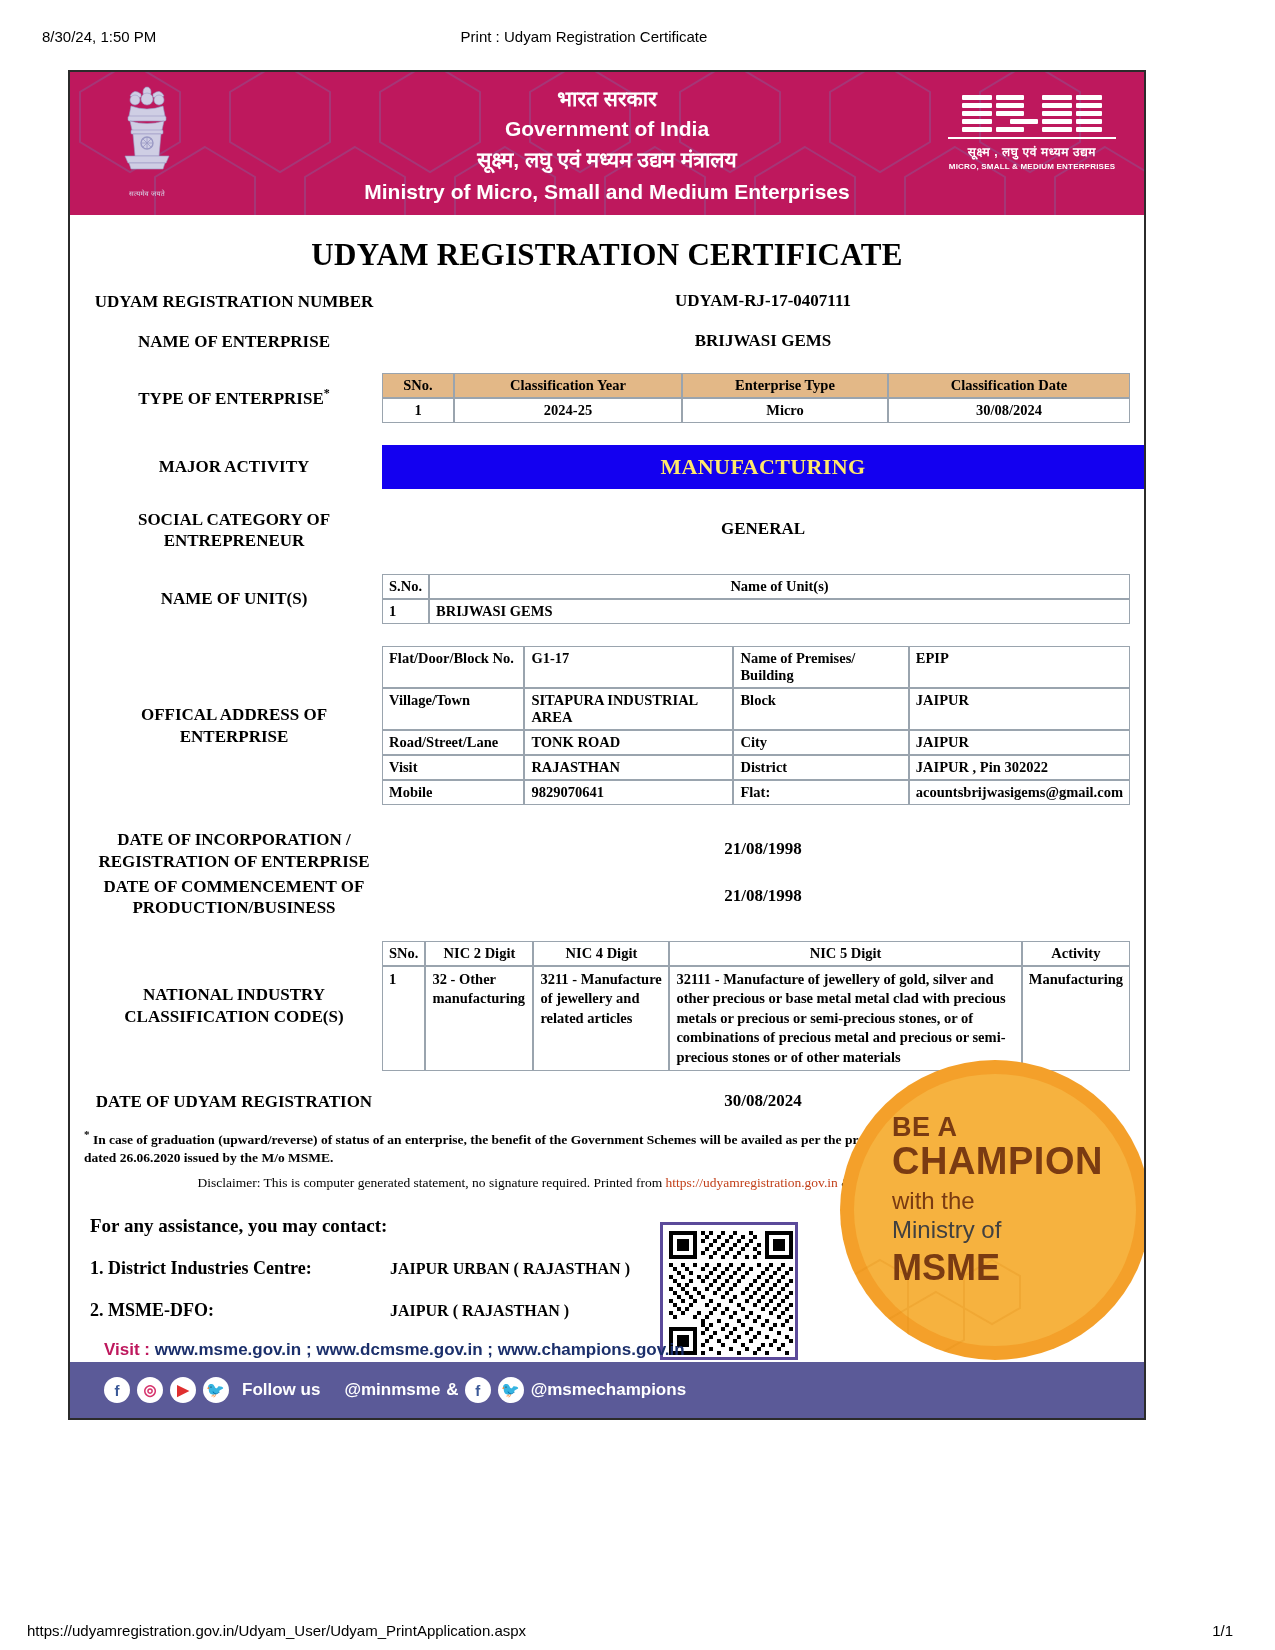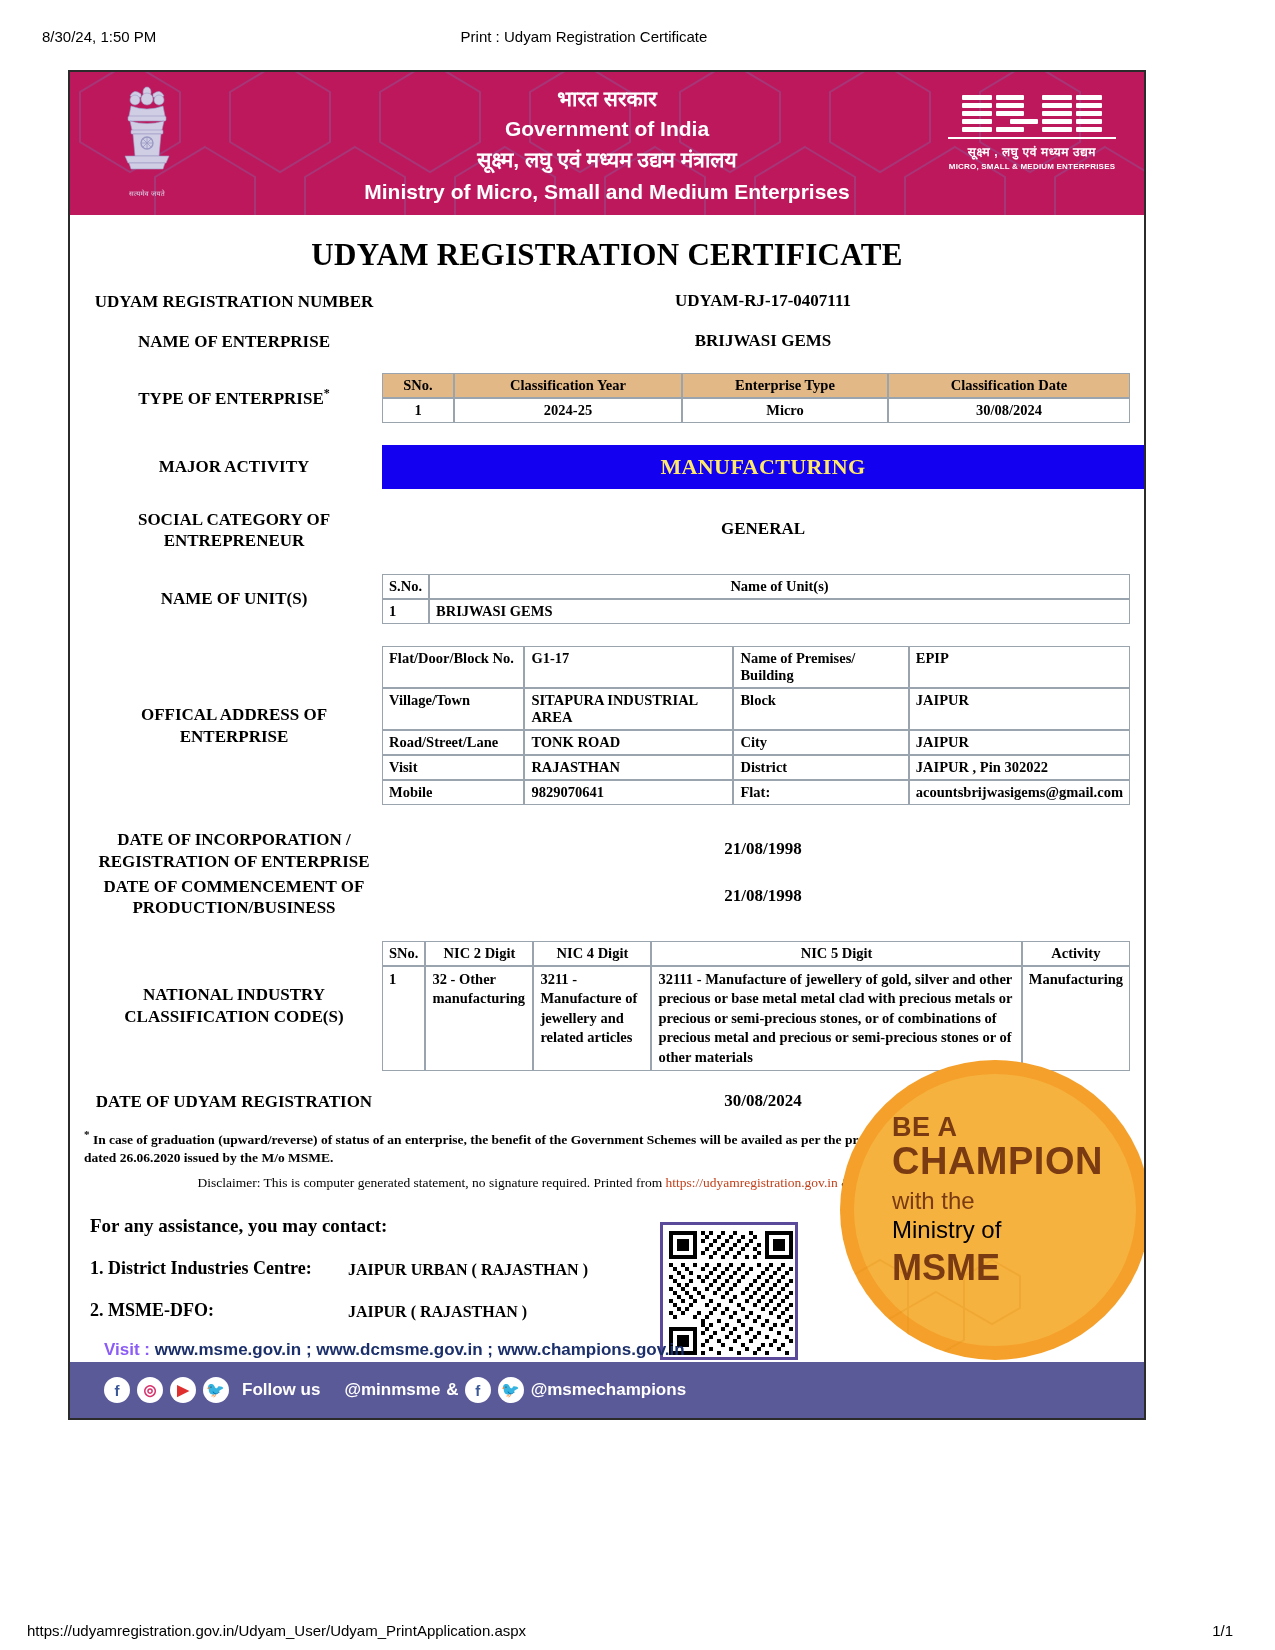--- a/index.html
+++ b/index.html
@@ -164,21 +164,21 @@
   .tbl-addr td { font-size: 14.5px; padding: 4px 7px; }
   .tbl-addr .c1 { width: 144px; }
   .tbl-addr .c2 { width: 218px; }
   .tbl-addr .c3 { width: 184px; }
 
   
   .tbl-nic th { text-align: center; font-size: 14.5px; padding: 4px 5px; }
   .tbl-nic td { font-size: 13.5px; line-height: 1.34; padding: 4px 6px; }
   .tbl-nic .c-sno { width: 26px; }
   .tbl-nic .c-n2 { width: 108px; }
-  .tbl-nic .c-n4 { width: 118px; }
+  .tbl-nic .c-n4 { width: 136px; }
   .tbl-nic .c-act { width: 104px; }
 
   
   .footnote {
     margin: 14px 16px 0 14px;
     font-size: 13.5px;
     font-weight: bold;
     line-height: 1.4;
   }
   .footnote .star { font-size: 11px; vertical-align: super; }
@@ -186,21 +186,21 @@
     margin: 7px 16px 0 14px;
     text-align: center;
     font-size: 13.5px;
   }
   .disclaimer a { color: #c2401a; text-decoration: none; }
 
   .assist-title {
     margin: 24px 0 0 20px;
     font-size: 19px; font-weight: bold;
   }
-  .assist-row { margin: 21px 0 0 20px; display: flex; align-items: flex-end; }
+  .assist-row { margin: 21px 0 0 20px; display: flex; align-items: center; gap: 42px; }
   .assist-row .k { width: 258px; font-size: 18px; font-weight: bold; }
   .assist-row .v { font-size: 16px; font-weight: bold; }
 
   
   .champ {
     position: absolute; right: -6px; bottom: 58px;
     width: 310px; height: 300px;
     border-radius: 50%;
     background: #f4a02a;
     overflow: hidden;
@@ -211,41 +211,41 @@
     background: #f6b23f;
   }
   .champ .c-txt {
     position: absolute; left: 52px; top: 52px; width: 260px;
     font-family: "Liberation Sans", sans-serif;
     color: #7a3b12;
   }
   .champ .l1 { font-size: 27px; font-weight: bold; letter-spacing: .5px; }
   .champ .l2 { font-size: 38px; font-weight: bold; letter-spacing: .5px; margin-top: -3px; }
   .champ .l3 { font-size: 24px; margin-top: 4px; color: #7a3b12; }
-  .champ .l4 { font-size: 24px; margin-top: 1px; color: #000000; }
+  .champ .l4 { font-size: 24px; margin-top: 1px; color: #404040; }
   .champ .l5 { font-size: 36px; font-weight: bold; margin-top: 3px; color: #7a3b12; }
 
   
   .qr-wrap {
     position: absolute; left: 590px; bottom: 58px;
     width: 138px; height: 138px;
     border: 3px solid #5b4a9a;
     background: #fff;
     padding: 6px;
   }
   .qr-wrap svg { display: block; }
 
   
   .visit-bar {
     position: absolute; left: 0; bottom: 58px; width: 100%;
     padding-left: 34px;
     font-family: "Liberation Sans", sans-serif;
     font-size: 17px; font-weight: bold; color: #1b2f6b;
   }
-  .visit-bar .lbl-visit { color: #8b5cf6; }
+  .visit-bar .lbl-visit { color: #be185d; }
   .visit-bar .sep { color: #1b2f6b; }
 
   .social-bar {
     position: absolute; left: 0; bottom: 0; width: 100%;
     height: 56px;
     background: #5b5a98;
     display: flex; align-items: center;
     padding-left: 34px;
     color: #fff;
     font-family: "Liberation Sans", sans-serif;

